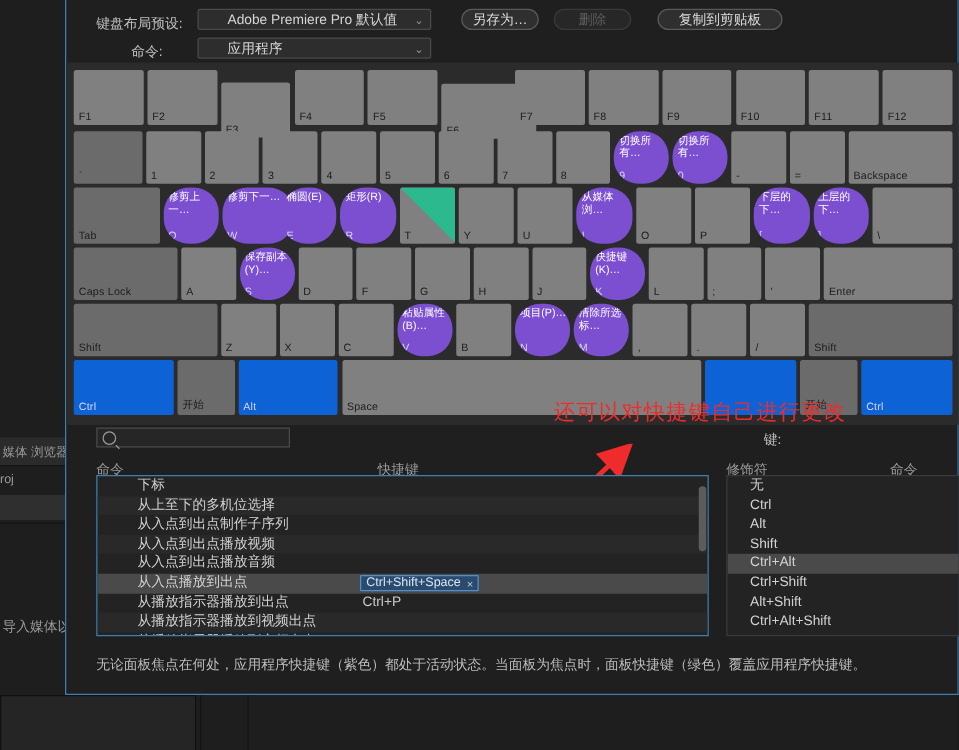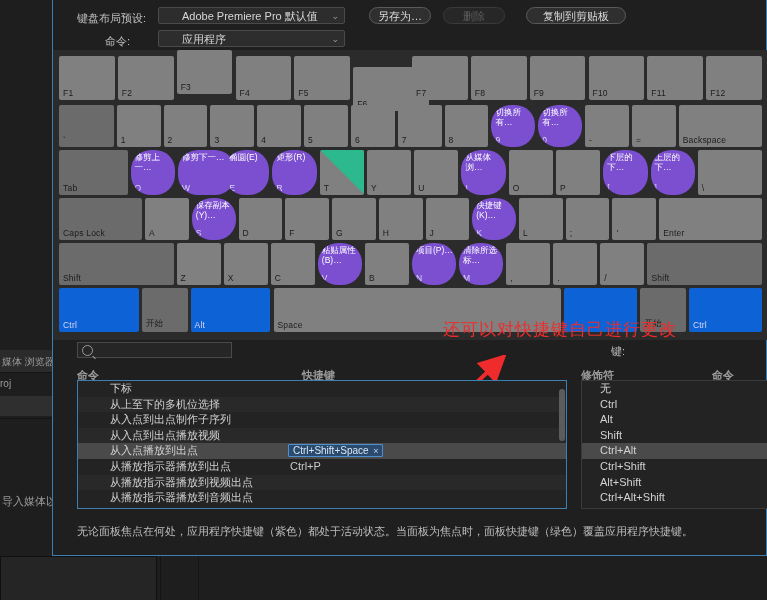--- a/index.html
+++ b/index.html
@@ -90,21 +90,21 @@
     background:#9b9b9b;transform:rotate(45deg);
   }
   #searchwrap input{
     position:absolute;left:18px;top:0;width:130px;height:14px;border:none;
     background:transparent;color:#d0d0d0;font-size:10px;outline:none;
     font-family:"Liberation Sans",sans-serif;
   }
   #keylabel{position:absolute;left:558px;top:344px;font-size:11px;color:#c0c0c0;}
 
   
-  .colhdr{position:absolute;font-size:11px;color:#9b9b9b;white-space:nowrap;font-weight:bold;}
+  .colhdr{position:absolute;font-size:11px;color:#9b9b9b;white-space:nowrap;}
   #cmdlist{
     position:absolute;left:24px;top:380px;width:490px;height:129px;
     background:#232323;border:1px solid #3c7fb1;box-sizing:border-box;overflow:hidden;
   }
   .crow{
     position:relative;height:15.6px;line-height:15.6px;font-size:11px;color:#d2d2d2;
     padding-left:32px;box-sizing:border-box;white-space:nowrap;
   }
   .crow.alt{background:#292929;}
   .crow.sel{background:#4a4a4a;}
@@ -166,21 +166,21 @@
     </div>
   </div>
 
   <div id="keyboard">
       <div class="key" style="left: 6px; top: 6px; width: 55.8333px; height: 44px;">
         <div class="kname">F1</div>
       </div>
       <div class="key" style="left: 64.8333px; top: 6px; width: 55.8333px; height: 44px;">
         <div class="kname">F2</div>
       </div>
-      <div class="key" style="left: 123.667px; top: 0; width: 55.8333px; height: 44px;">
+      <div class="key" style="left: 123.667px; top: 16px; width: 55.8333px; height: 44px;">
         <div class="kname">F3</div>
       </div>
       <div class="key" style="left: 182.5px; top: 6px; width: 55.8333px; height: 44px;">
         <div class="kname">F4</div>
       </div>
       <div class="key" style="left: 241.333px; top: 6px; width: 55.8333px; height: 44px;">
         <div class="kname">F5</div>
       </div>
       <div class="key" style="left: 300.167px; top: 17px; width: 76px; height: 44px; padding-left: 12px;">
         <div class="kname">F6</div>
@@ -420,20 +420,21 @@
   <span class="colhdr" style="left:24px;top:368px;">命令</span>
   <span class="colhdr" style="left:249px;top:368px;">快捷键</span>
   <span class="colhdr" style="left:528px;top:368px;">修饰符</span>
   <span class="colhdr" style="left:659px;top:368px;">命令</span>
 
   <div id="cmdlist">
     <div class="crow"><span>下标</span></div>
       <div class="crow alt"><span>从上至下的多机位选择</span></div>
       <div class="crow"><span>从入点到出点制作子序列</span></div>
       <div class="crow alt"><span>从入点到出点播放视频</span></div>
+      <div class="crow"><span>从入点到出点播放音频</span></div>
       <div class="crow sel"><span>从入点播放到出点</span><span class="chip"><span>Ctrl+Shift+Space</span><span class="x">×</span></span></div>
       <div class="crow"><span>从播放指示器播放到出点</span><span class="plainkey">Ctrl+P</span></div>
       <div class="crow alt"><span>从播放指示器播放到视频出点</span></div>
       <div class="crow"><span>从播放指示器播放到音频出点</span></div>
       <div id="cmdscroll"></div>
   </div>
 
   <div id="modlist">
       <div class="mrow">无</div>
       <div class="mrow">Ctrl</div>

